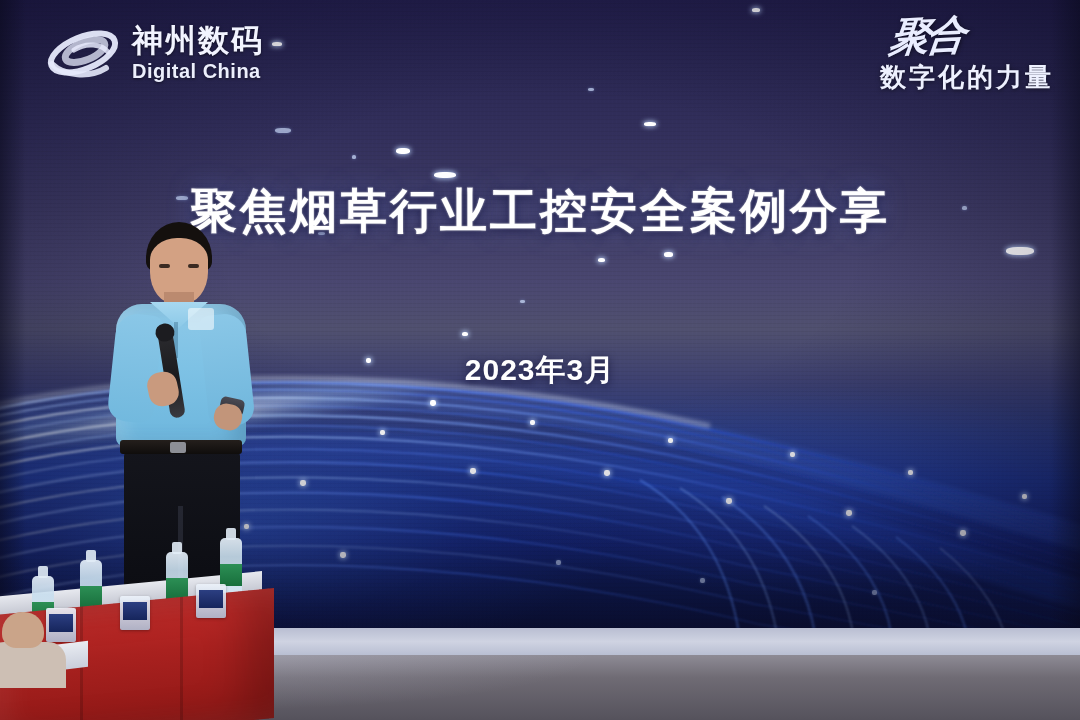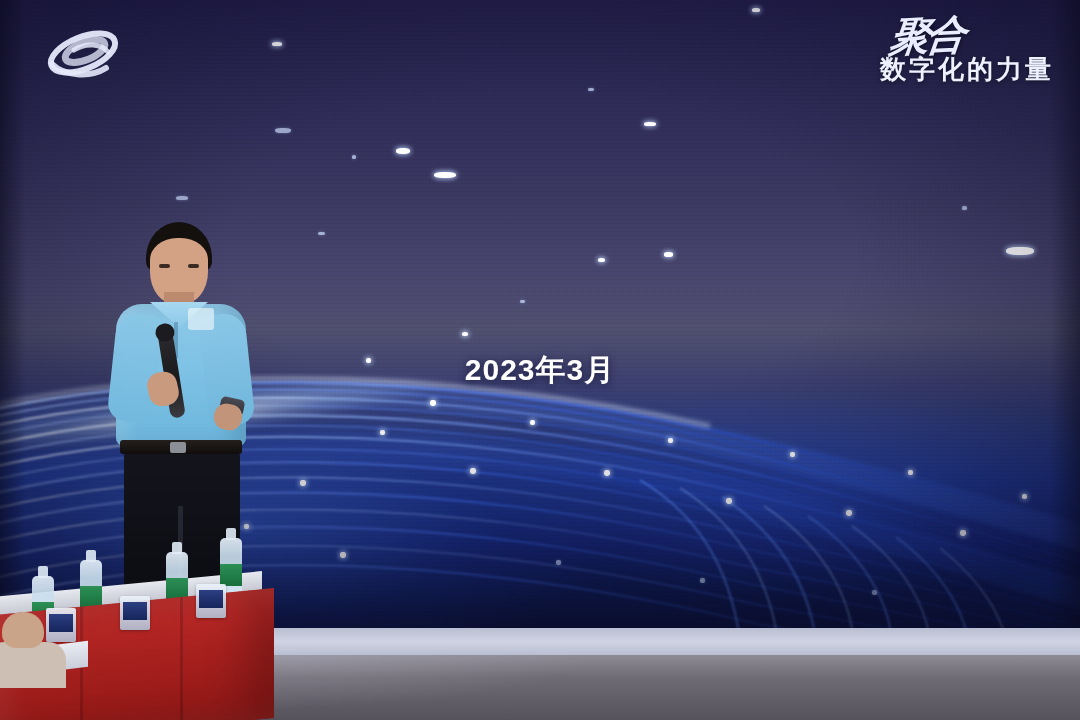--- a/index.html
+++ b/index.html
@@ -151,20 +151,21 @@
     font-style: italic;
     color: #e9edff;
     letter-spacing: -4px;
     display: block;
     margin-right: 92px;
     transform: skewX(-9deg) rotate(-3deg);
     text-shadow: 1px 1px 4px rgba(0,0,0,.5);
   }
   .event-mark .tag {
     display: block;
+    margin-top: 8px;
     font-size: 26px;
     font-weight: 700;
     color: #eef1ff;
     letter-spacing: 3px;
     text-shadow: 0 1px 4px rgba(0,0,0,.5);
   }
 
   
   .slide-title {
     position: absolute;
@@ -519,27 +520,32 @@
       <span class="swirl">
         <svg width="78" height="66" viewBox="0 0 78 66">
           <g fill="none" stroke="#e6e9fb" stroke-linecap="round">
             <ellipse cx="39" cy="33" rx="34" ry="16" stroke-width="6" transform="rotate(-22 39 33)" opacity="0.95"></ellipse>
             <ellipse cx="41" cy="31" rx="21" ry="9" stroke-width="7" transform="rotate(-22 41 31)" opacity="0.75"></ellipse>
             <path d="M8,44 C 20,56 46,58 62,48" stroke-width="6" opacity="0.9"></path>
             <path d="M30,30 C 42,22 58,24 64,32" stroke-width="5" opacity="0.85"></path>
           </g>
         </svg>
       </span>
+      <span class="words">
+        <span class="cn">神州数码</span>
+        <span class="en">Digital China</span>
+      </span>
     </div>
 
     <div class="event-mark">
       <span class="brush">聚合</span>
       <span class="tag">数字化的力量</span>
     </div>
 
+    <div class="slide-title">聚焦烟草行业工控安全案例分享</div>
     <div class="slide-date">2023年3月</div>
   </div>
 
   <div class="stage-lip"></div>
   <div class="stage-floor"></div>
 
   <div class="speaker">
     <div class="sp-legs"></div>
     <div class="sp-hair"></div>
     <div class="sp-face"></div>

